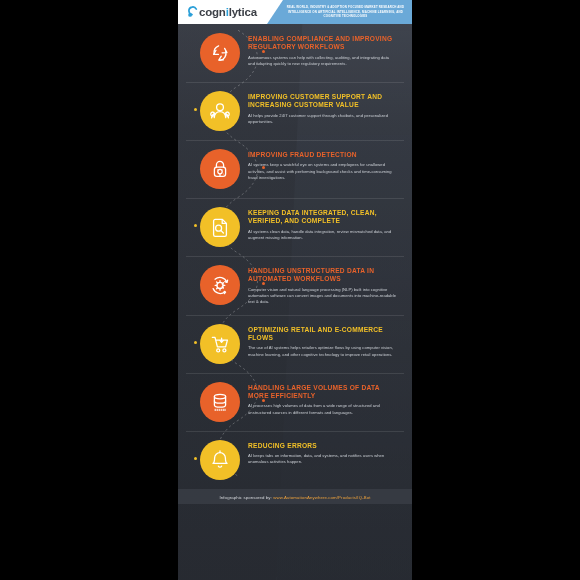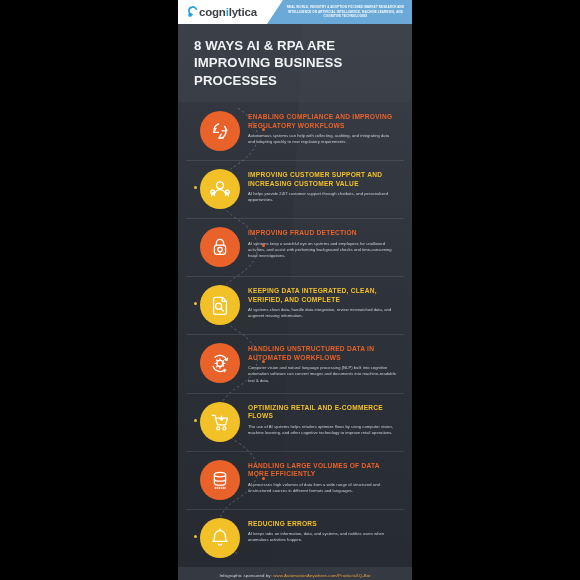--- a/index.html
+++ b/index.html
@@ -113,23 +113,20 @@
             <circle cx="3.1" cy="8.9" r="1.9" fill="#2a9fd8"></circle>
           </svg>
         </span>
         <span id="logo-text"><span>cogn</span><span class="hl">i</span><span>lytica</span></span>
       </div>
       <div id="tagline-ribbon">
         <div id="tagline">REAL WORLD, INDUSTRY &amp; ADOPTION FOCUSED MARKET RESEARCH AND INTELLIGENCE ON ARTIFICIAL INTELLIGENCE, MACHINE LEARNING, AND COGNITIVE TECHNOLOGIES</div>
       </div>
     </div>
 
-    <div id="headline-band">
-      <h1 id="headline">8 WAYS AI &amp; RPA ARE IMPROVING BUSINESS PROCESSES</h1>
-    </div>
 
     <div id="list">
       <svg id="connector" viewBox="0 0 234 450" preserveAspectRatio="none">
         <path d="M60 6 C 86 22, 86 44, 60 60 C 34 76, 34 98, 60 114 C 86 130, 86 152, 60 168 C 34 184, 34 206, 60 222 C 86 238, 86 260, 60 276 C 34 292, 34 314, 60 330 C 86 346, 86 368, 60 384 C 34 400, 34 422, 60 438" fill="none" stroke="rgba(255,255,255,.30)" stroke-width="0.8" stroke-dasharray="2.2 2.6"></path>
       </svg>
     <div class="row">
           <span class="node-dot" style="background: rgb(232, 98, 42); left: 84px; top: 26px;"></span>
           <div class="badge" style="background: rgb(232, 98, 42);">
             <svg width="24" height="24" viewBox="0 0 24 24">
               <path d="M8 9.2 L5.6 13.4 L10.4 13.4" fill="none" stroke="#ffffff" stroke-width="1.3" stroke-linecap="round" stroke-linejoin="round"></path>

